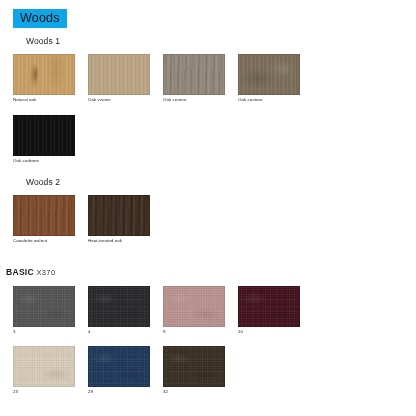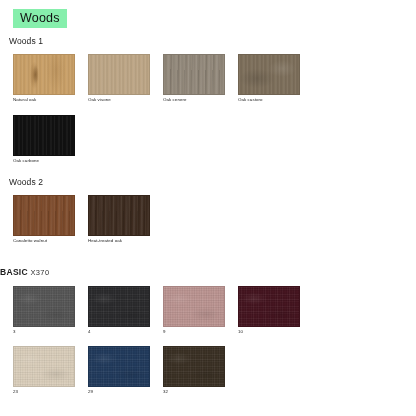--- a/index.html
+++ b/index.html
@@ -23,39 +23,40 @@
     padding: 0;
   }
 
   
   .section-header {
     display: inline-block;
     font-size: 12.5px;
     font-weight: 400;
     letter-spacing: 0.2px;
     color: #111111;
-    background: #86efac;
+    background: #0ea5e9;
     padding: 2px 7px 3px 7px;
     line-height: 1.15;
   }
   .section-header-wrap {
     padding-left: 13px;
   }
 
   .sub-header {
-    padding-left: 9px;
+    padding-left: 26px;
     font-size: 8.5px;
     color: #1c1c1c;
     letter-spacing: 0.1px;
   }
 
   .collection-line {
     font-size: 8px;
     color: #1c1c1c;
     letter-spacing: 0.2px;
+    margin-left: 6px;
   }
   .collection-line .code-strong {
     font-weight: bold;
     font-size: 8.5px;
     letter-spacing: 0.3px;
   }
   .collection-line .code-light {
     font-weight: 400;
     font-size: 7.5px;
     letter-spacing: 0.4px;

